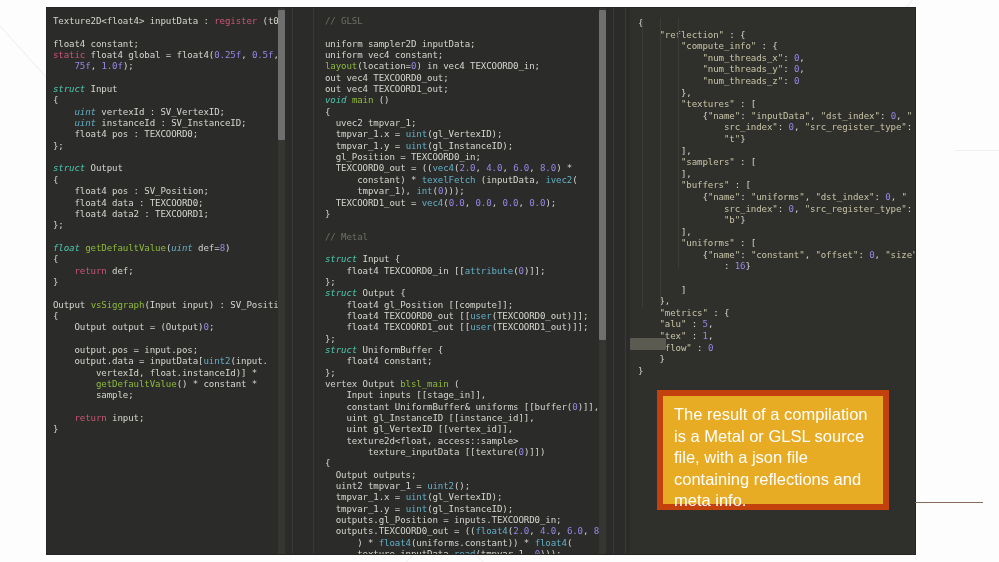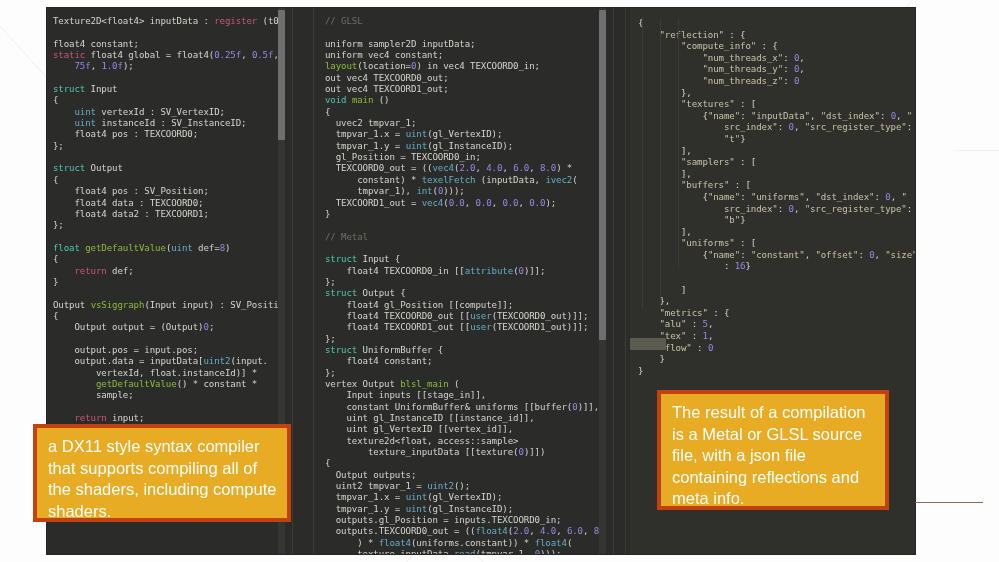--- a/index.html
+++ b/index.html
@@ -94,42 +94,42 @@
     padding-left: 8px;
   }
   .kw   { color: #cc5577; }       
   .kw2  { color: #4ec9b0; }       
   .typ  { color: #63b0c8; }       
   .fn   { color: #8fbb3c; }       
   .num  { color: #9a86e8; }       
   .cmt  { color: #6f6f68; }       
   .str  { color: #c9c5a8; }       
   .pl   { color: #d6d6d0; }       
-  .it   { }
+  .it   { font-style: italic; }
 
   
   .guide {
     position: absolute;
     top: 10px;
     width: 1px;
     height: 290px;
     background: #3c3c36;
   }
 
   
   .callout {
     position: absolute;
     background: #e8ab24;
     color: #ffffff;
     font-family: "Liberation Sans", sans-serif;
     font-size: 16.5px;
     line-height: 21.5px;
     padding: 8px 10px 9px 11px;
     box-sizing: border-box;
-    border: 4px solid #c2410c;
+    border: 6px solid #c2410c;
   }
   #callout-left  { left: 33px;  top: 424px; width: 258px; height: 98px; }
   #callout-right { left: 657px; top: 390px; width: 232px; height: 120px; }
 
   
   #thin-rule {
     position: absolute;
     left: 915px;
     top: 502px;
     width: 68px;
@@ -291,19 +291,18 @@
 <span class="str">    "flow"</span><span class="pl"> : </span><span class="num">0</span>
 <span class="pl">    }</span>
 <span class="pl">}</span></pre>
       <div class="sb-track" style="left:0; background:transparent;">
         <div class="sb-thumb dim" style="top:330px; height:12px; width:36px;"></div>
       </div>
     </div>
 
   </div>
 
-  <div class="callout" id="callout-left">a DX11 style syntax compiler that supports compiling all of the shaders, including compute shaders.</div>
 
   <div class="callout" id="callout-right">The result of a compilation is a Metal or GLSL source file, with a json file containing reflections and meta info.</div>
 
   <div id="thin-rule"></div>
 
 </div>
 
 </body></html>

